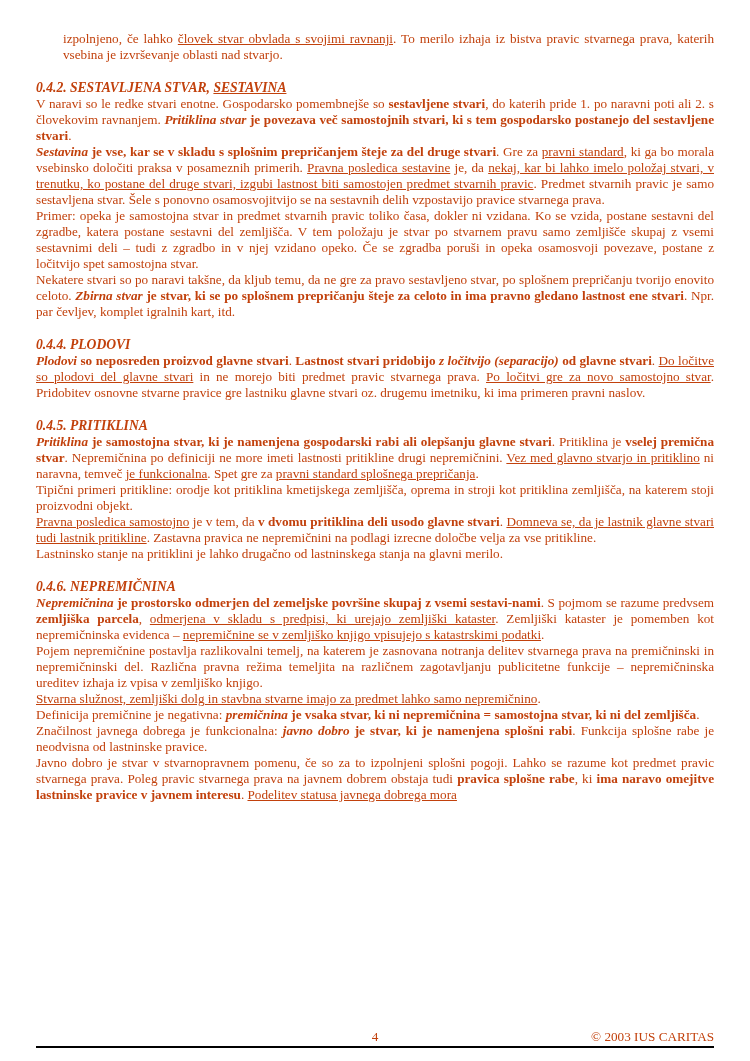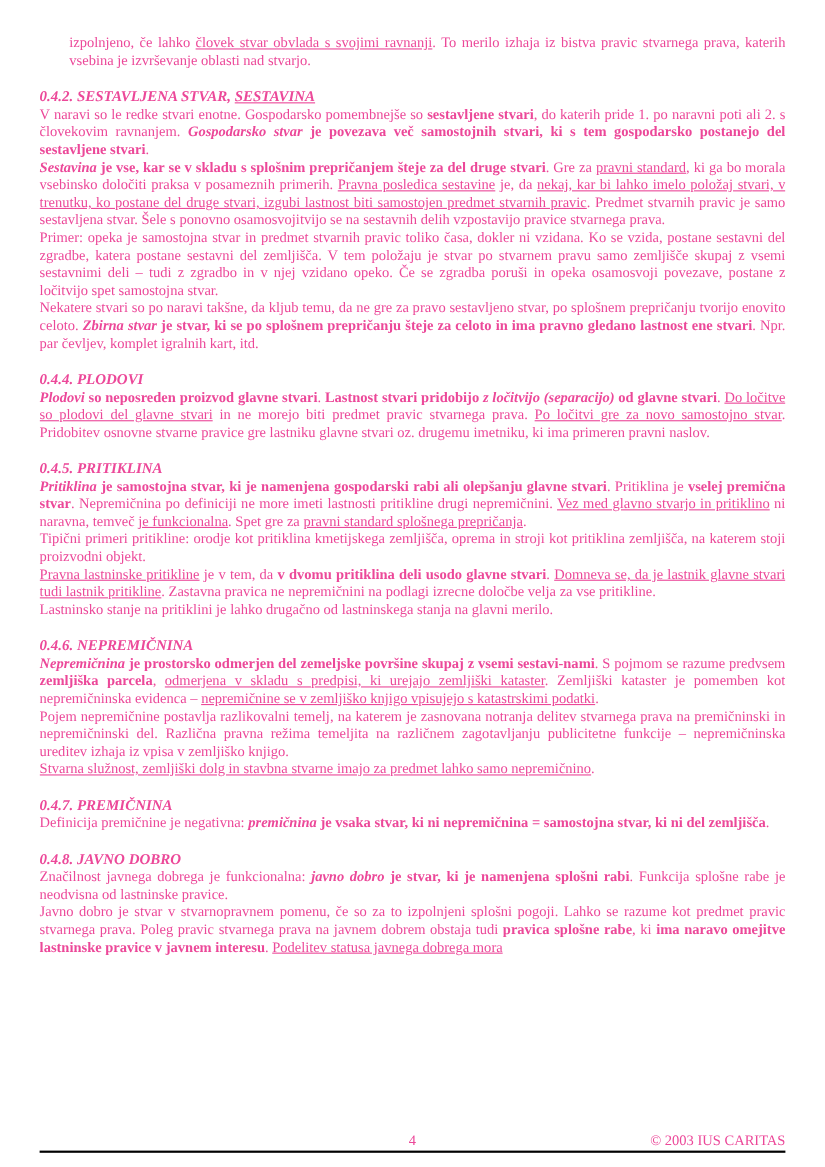--- a/index.html
+++ b/index.html
@@ -1,21 +1,21 @@
 <!DOCTYPE html>
 <html lang="sl"><head>
 <meta charset="utf-8">
 <style>
   html, body { margin: 0; padding: 0; background: #ffffff; }
   .page {
     position: relative;
     width: 750px;
     height: 1061px;
     background: #ffffff;
-    color: #ec4899;
+    color: #c2410c;
     font-family: "Liberation Serif", "DejaVu Serif", serif;
     font-size: 13.2px;
     line-height: 16px;
     overflow: hidden;
     text-decoration: underline;
   }
   .content {
     position: absolute;
     top: 31px;
     left: 36px;
@@ -58,38 +58,36 @@
     text-align: center;
   }
 </style>
 </head>
 <body>
 
 <div class="page">
   <div class="content" id="doc-content">
       <p class="para indent"><span>izpolnjeno, če lahko </span><span class="u">človek stvar obvlada s svojimi ravnanji</span><span>. To merilo izhaja iz bistva pravic stvarnega prava, katerih vsebina je izvrševanje oblasti nad stvarjo.</span></p>
       <h3 class="heading"><span>0.4.2. SESTAVLJENA STVAR, </span><span class="u">SESTAVINA</span></h3>
-      <p class="para"><span>V naravi so le redke stvari enotne. Gospodarsko pomembnejše so </span><span class="b">sestavljene stvari</span><span>, do katerih pride 1. po naravni poti ali 2. s človekovim ravnanjem. </span><span class="b i">Gospodarsko stvar</span><span class="b"> je povezava več samostojnih stvari, ki s tem gospodarsko postanejo del sestavljene stvari</span><span>.</span></p>
+      <p class="para"><span>V naravi so le redke stvari enotne. Gospodarsko pomembnejše so </span><span class="b">sestavljene stvari</span><span>, do katerih pride 1. po naravni poti ali 2. s človekovim ravnanjem. </span><span class="b i">Pritiklina stvar</span><span class="b"> je povezava več samostojnih stvari, ki s tem gospodarsko postanejo del sestavljene stvari</span><span>.</span></p>
       <p class="para"><span class="b i">Sestavina</span><span class="b"> je vse, kar se v skladu s splošnim prepričanjem šteje za del druge stvari</span><span>. Gre za </span><span class="u">pravni standard</span><span>, ki ga bo morala vsebinsko določiti praksa v posameznih primerih. </span><span class="u">Pravna posledica sestavine</span><span> je, da </span><span class="u">nekaj, kar bi lahko imelo položaj stvari, v trenutku, ko postane del druge stvari, izgubi lastnost biti samostojen predmet stvarnih pravic</span><span>. Predmet stvarnih pravic je samo sestavljena stvar. Šele s ponovno osamosvojitvijo se na sestavnih delih vzpostavijo pravice stvarnega prava.</span></p>
       <p class="para"><span>Primer: opeka je samostojna stvar in predmet stvarnih pravic toliko časa, dokler ni vzidana. Ko se vzida, postane sestavni del zgradbe, katera postane sestavni del zemljišča. V tem položaju je stvar po stvarnem pravu samo zemljišče skupaj z vsemi sestavnimi deli – tudi z zgradbo in v njej vzidano opeko. Če se zgradba poruši in opeka osamosvoji povezave, postane z ločitvijo spet samostojna stvar.</span></p>
       <p class="para"><span>Nekatere stvari so po naravi takšne, da kljub temu, da ne gre za pravo sestavljeno stvar, po splošnem prepričanju tvorijo enovito celoto. </span><span class="b i">Zbirna stvar</span><span class="b"> je stvar, ki se po splošnem prepričanju šteje za celoto in ima pravno gledano lastnost ene stvari</span><span>. Npr. par čevljev, komplet igralnih kart, itd.</span></p>
       <h3 class="heading"><span>0.4.4. PLODOVI</span></h3>
       <p class="para"><span class="b i">Plodovi</span><span class="b"> so neposreden proizvod glavne stvari</span><span>. </span><span class="b">Lastnost stvari pridobijo </span><span class="b i">z ločitvijo (separacijo)</span><span class="b"> od glavne stvari</span><span>. </span><span class="u">Do ločitve so plodovi del glavne stvari</span><span> in ne morejo biti predmet pravic stvarnega prava. </span><span class="u">Po ločitvi gre za novo samostojno stvar</span><span>. Pridobitev osnovne stvarne pravice gre lastniku glavne stvari oz. drugemu imetniku, ki ima primeren pravni naslov.</span></p>
       <h3 class="heading"><span>0.4.5. PRITIKLINA</span></h3>
       <p class="para"><span class="b i">Pritiklina</span><span class="b"> je samostojna stvar, ki je namenjena gospodarski rabi ali olepšanju glavne stvari</span><span>. Pritiklina je </span><span class="b">vselej premična stvar</span><span>. Nepremičnina po definiciji ne more imeti lastnosti pritikline drugi nepremičnini. </span><span class="u">Vez med glavno stvarjo in pritiklino</span><span> ni naravna, temveč </span><span class="u">je funkcionalna</span><span>. Spet gre za </span><span class="u">pravni standard splošnega prepričanja</span><span>.</span></p>
       <p class="para"><span>Tipični primeri pritikline: orodje kot pritiklina kmetijskega zemljišča, oprema in stroji kot pritiklina zemljišča, na katerem stoji proizvodni objekt.</span></p>
-      <p class="para"><span class="u">Pravna lastninske pritikline</span><span> je v tem, da </span><span class="b">v dvomu pritiklina deli usodo glavne stvari</span><span>. </span><span class="u">Domneva se, da je lastnik glavne stvari tudi lastnik pritikline</span><span>. Zastavna pravica ne nepremičnini na podlagi izrecne določbe velja za vse pritikline.</span></p>
+      <p class="para"><span class="u">Pravna posledica samostojno</span><span> je v tem, da </span><span class="b">v dvomu pritiklina deli usodo glavne stvari</span><span>. </span><span class="u">Domneva se, da je lastnik glavne stvari tudi lastnik pritikline</span><span>. Zastavna pravica ne nepremičnini na podlagi izrecne določbe velja za vse pritikline.</span></p>
       <p class="para"><span>Lastninsko stanje na pritiklini je lahko drugačno od lastninskega stanja na glavni merilo.</span></p>
       <h3 class="heading"><span>0.4.6. NEPREMIČNINA</span></h3>
       <p class="para"><span class="b i">Nepremičnina</span><span class="b"> je prostorsko odmerjen del zemeljske površine skupaj z vsemi sestavi-nami</span><span>. S pojmom se razume predvsem </span><span class="b">zemljiška parcela</span><span>, </span><span class="u">odmerjena v skladu s predpisi, ki urejajo zemljiški kataster</span><span>. Zemljiški kataster je pomemben kot nepremičninska evidenca – </span><span class="u">nepremičnine se v zemljiško knjigo vpisujejo s katastrskimi podatki</span><span>.</span></p>
       <p class="para"><span>Pojem nepremičnine postavlja razlikovalni temelj, na katerem je zasnovana notranja delitev stvarnega prava na premičninski in nepremičninski del. Različna pravna režima temeljita na različnem zagotavljanju publicitetne funkcije – nepremičninska ureditev izhaja iz vpisa v zemljiško knjigo.</span></p>
       <p class="para"><span class="u">Stvarna služnost, zemljiški dolg in stavbna stvarne imajo za predmet lahko samo nepremičnino</span><span>.</span></p>
-      <h3 class="heading"><span>0.4.7. PREMIČNINA</span></h3>
       <p class="para"><span>Definicija premičnine je negativna: </span><span class="b i">premičnina</span><span class="b"> je vsaka stvar, ki ni nepremičnina = samostojna stvar, ki ni del zemljišča</span><span>.</span></p>
-      <h3 class="heading"><span>0.4.8. JAVNO DOBRO</span></h3>
       <p class="para"><span>Značilnost javnega dobrega je funkcionalna: </span><span class="b i">javno dobro</span><span class="b"> je stvar, ki je namenjena splošni rabi</span><span>. Funkcija splošne rabe je neodvisna od lastninske pravice.</span></p>
       <p class="para"><span>Javno dobro je stvar v stvarnopravnem pomenu, če so za to izpolnjeni splošni pogoji. Lahko se razume kot predmet pravic stvarnega prava. Poleg pravic stvarnega prava na javnem dobrem obstaja tudi </span><span class="b">pravica splošne rabe</span><span>, ki </span><span class="b">ima naravo omejitve lastninske pravice v javnem interesu</span><span>. </span><span class="u">Podelitev statusa javnega dobrega mora</span></p>
     </div>
   <div class="footer">
     <span class="page-num">4</span>
     <span class="copyright">© 2003 IUS CARITAS</span>
   </div>
 </div>
 
 </body></html>

